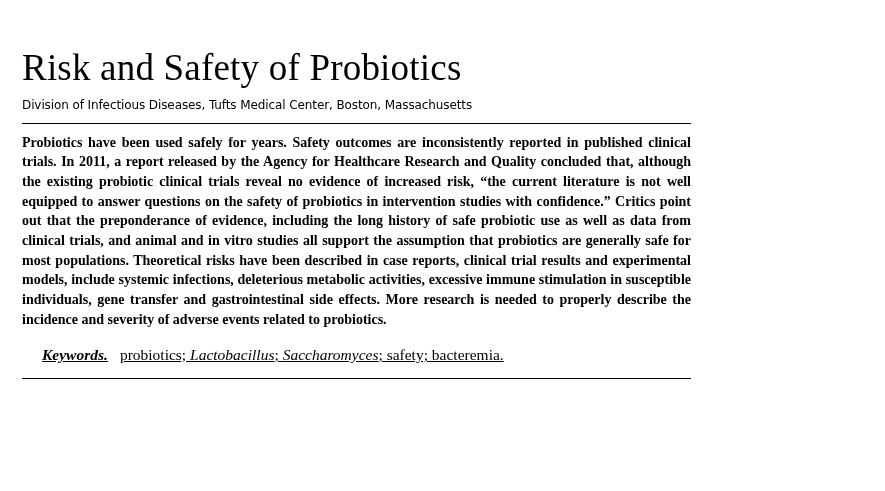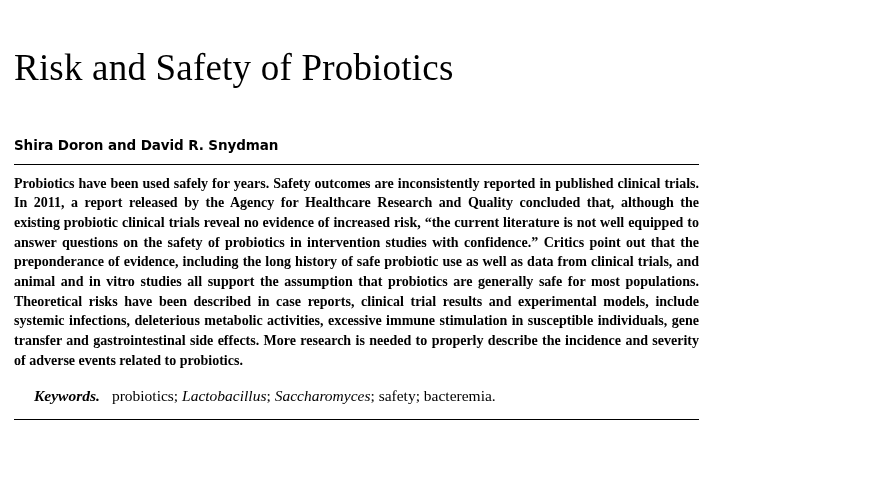--- a/index.html
+++ b/index.html
@@ -11,21 +11,21 @@
     height: 491px;
     background: #ffffff;
     font-family: "Liberation Serif", serif;
     color: #000000;
     overflow: hidden;
   }
   .page {
     width: 713px;
     height: 491px;
     box-sizing: border-box;
-    padding: 0 14px;
+    padding: 0 22px;
     position: relative;
   }
   .title {
     font-family: "Liberation Serif", serif;
     font-size: 37px;
     font-weight: 400;
     letter-spacing: 0.2px;
     line-height: 1.1;
     margin: 0;
     padding-top: 48px;
@@ -63,20 +63,21 @@
     margin-top: 9px;
     color: #000;
     hyphens: manual;
   }
   .keywords-line {
     font-family: "Liberation Serif", serif;
     font-size: 15.5px;
     margin-top: 17px;
     padding-left: 20px;
     color: #000;
+    text-decoration: underline;
   }
   .kw-label {
     font-weight: 700;
     font-style: italic;
   }
   .kw-body {
     margin-left: 12px;
   }
   .kw-italic {
     font-style: italic;
@@ -88,22 +89,22 @@
     width: 100%;
   }
 </style>
 </head>
 <body>
 
 <div class="page">
 
   <h1 class="title">Risk and Safety of Probiotics</h1>
 
-  <div class="authors">Shira Doron and David R. Snydman</div>
 
+  <div class="affiliation">Division of Infectious Diseases, Tufts Medical Center, Boston, Massachusetts</div>
 
   <hr class="rule">
 
   <div class="abstract">Probiotics have been used safely for years. Safety outcomes are inconsistently reported in published clinical trials. In 2011, a report released by the Agency for Healthcare Research and Quality concluded that, although the existing probiotic clinical trials reveal no evidence of increased risk, “the current literature is not well equipped to answer questions on the safety of probiotics in intervention studies with confidence.” Critics point out that the preponderance of evidence, including the long history of safe probiotic use as well as data from clinical trials, and animal and in vitro studies all support the assumption that probiotics are generally safe for most populations. Theoretical risks have been described in case reports, clinical trial results and experimental models, include systemic infections, deleterious metabolic activities, excessive immune stimulation in susceptible individuals, gene transfer and gastrointestinal side effects. More research is needed to properly describe the incidence and severity of adverse events related to probiotics.</div>
 
   <div class="keywords-line">
     <span class="kw-label">Keywords.</span><span class="kw-body">probiotics; </span><span class="kw-italic">Lactobacillus</span><span>; </span><span class="kw-italic">Saccharomyces</span><span>; safety; bacteremia.</span>
   </div>
 
   <hr class="bottom-rule">

